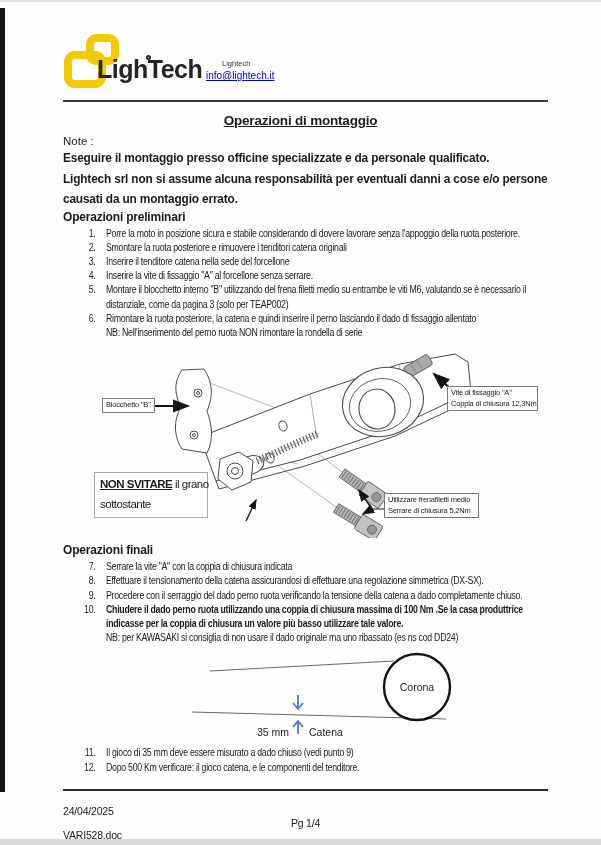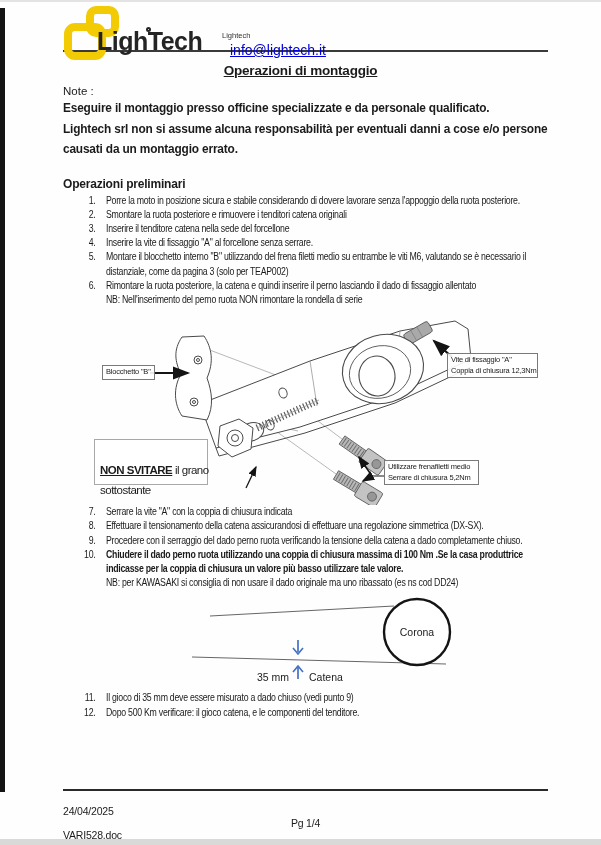--- a/index.html
+++ b/index.html
@@ -6,57 +6,57 @@
   html,body { margin:0; padding:0; background:#f2f2f0; }
   .page {
     width:601px; height:845px; background:#fefefe; position:relative;
     font-family:"Liberation Sans", sans-serif; color:#1b1b1b; overflow:hidden;
   }
   .edge-top { position:absolute; top:0; left:0; right:0; height:2px; background:#e3e3e1; }
   .edge-left { position:absolute; left:0; top:8px; width:5px; height:784px; background:#141414; }
   .edge-bottom { position:absolute; bottom:0; left:0; right:0; height:6px; background:#d9d9d7; }
 
   
-  .header { position:relative; height:50px; }
+  .header { position:relative; height:72px;margin-top:28px; }
   .logo-svg { position:absolute; left:60px; top:5px; }
   .wordmark { position:absolute; left:97px; top:27px; font-size:25px; font-weight:bold; color:#242424; letter-spacing:-0.5px; }
   .logo-ring { position:absolute; left:146px; top:27px; width:5px; height:5px; border:2.5px solid #242424; border-radius:50%; }
   .company-small { position:absolute; left:222px; top:31px; font-size:7.5px; color:#333; }
-  .email-link { position:absolute; left:230px; top:42px; font-size:14px; color:#0000d6; text-decoration:underline; }
+  .email-link { position:absolute; left:206px; top:42px; font-size:10px; color:#0000d6; text-decoration:underline; }
   .top-rule { margin:0 53px 0 63px; border-top:2px solid #3a3a3a; }
 
   .title { text-align:center; font-size:13.5px; font-weight:bold; text-decoration:underline; margin-top:11px; letter-spacing:-0.2px; }
 
   .note-label { margin:7px 0 0 63px; font-size:11.5px; }
   .note-text { margin:1px 0 0 63px; width:575px; font-size:13.5px; font-weight:bold;
                line-height:20.5px; letter-spacing:-0.2px;
                transform:scaleX(0.88); transform-origin:left top; }
 
   .sec-h { margin:0 0 3px 63px; font-size:12px; font-weight:bold; letter-spacing:-0.2px; }
-  .sec-preliminari { margin-top:17px; }
+  .sec-preliminari { }
   .sec-montaggio { margin-top:13px; }
   .sec-finali { margin-top:5px; }
 
   .items { margin-left:78px; width:552px; transform:scaleX(0.875); transform-origin:left top;
            font-size:10px; line-height:14.2px; letter-spacing:-0.3px; }
   .item { display:flex; }
   .item .num { width:20px; text-align:right; flex-shrink:0; margin-right:12px; }
   .item .txt { flex:1; }
   .item .txt.bold { font-weight:bold; }
 
   
   .diagram1 { position:relative; margin-left:60px; margin-top:2px; width:480px; height:196px; }
   .diagram1 svg.draw { position:absolute; left:0; top:0; }
   .callout { position:absolute; border:1px solid #7a7a7a; background:rgba(255,255,255,0.9);
              font-size:7.5px; line-height:10.5px; padding:1px 3px; letter-spacing:-0.2px; white-space:nowrap; }
   .co-blocchetto { left:42px; top:56px; }
   .co-vite { left:387px; top:44px; width:91px; }
   .co-frena { left:324px; top:151px; width:95px; }
   .co-nonsvitare { left:34px; top:130px; width:114px; height:46px; border-color:#a8a8a8;
-                   font-size:11.5px; line-height:20px; padding:20px 5px; letter-spacing:-0.5px; }
+                   font-size:11.5px; line-height:20px; padding:1px 5px; letter-spacing:-0.5px; }
   .co-nonsvitare .b { font-weight:bold; text-decoration:underline; }
 
   
   .diagram2 { position:relative; width:601px; height:97px; margin-top:2px;padding-left:32px; }
 
   .items-after { margin-top:2px; }
 
   .footer-rule { position:absolute; left:63px; right:53px; top:789px; border-top:2px solid #2a2a2a; }
   .footer-row { position:absolute; left:63px; right:53px; top:805px; display:flex; font-size:10.5px; letter-spacing:-0.2px;flex-direction:column; }
   .footer-row .f-date { flex:1; text-align:left; }
@@ -214,20 +214,21 @@
     <div class="callout co-nonsvitare">
       <div><span class="b">NON SVITARE</span><span> il grano</span></div>
       <div>sottostante</div>
     </div>
     <div class="callout co-frena">
       <div>Utilizzare  frenafiletti medio</div>
       <div>Serrare di chiusura 5,2Nm</div>
     </div>
   </div>
 
+  <div class="sec-h sec-finali">Operazioni finali</div>
   <div class="items">
     <div class="item">
       <span class="num">7.</span>
       <span class="txt">Serrare la vite "A" con la coppia di chiusura indicata</span>
     </div>
     <div class="item">
       <span class="num">8.</span>
       <span class="txt">Effettuare il tensionamento della catena assicurandosi di effettuare una regolazione simmetrica (DX-SX).</span>
     </div>
     <div class="item">

